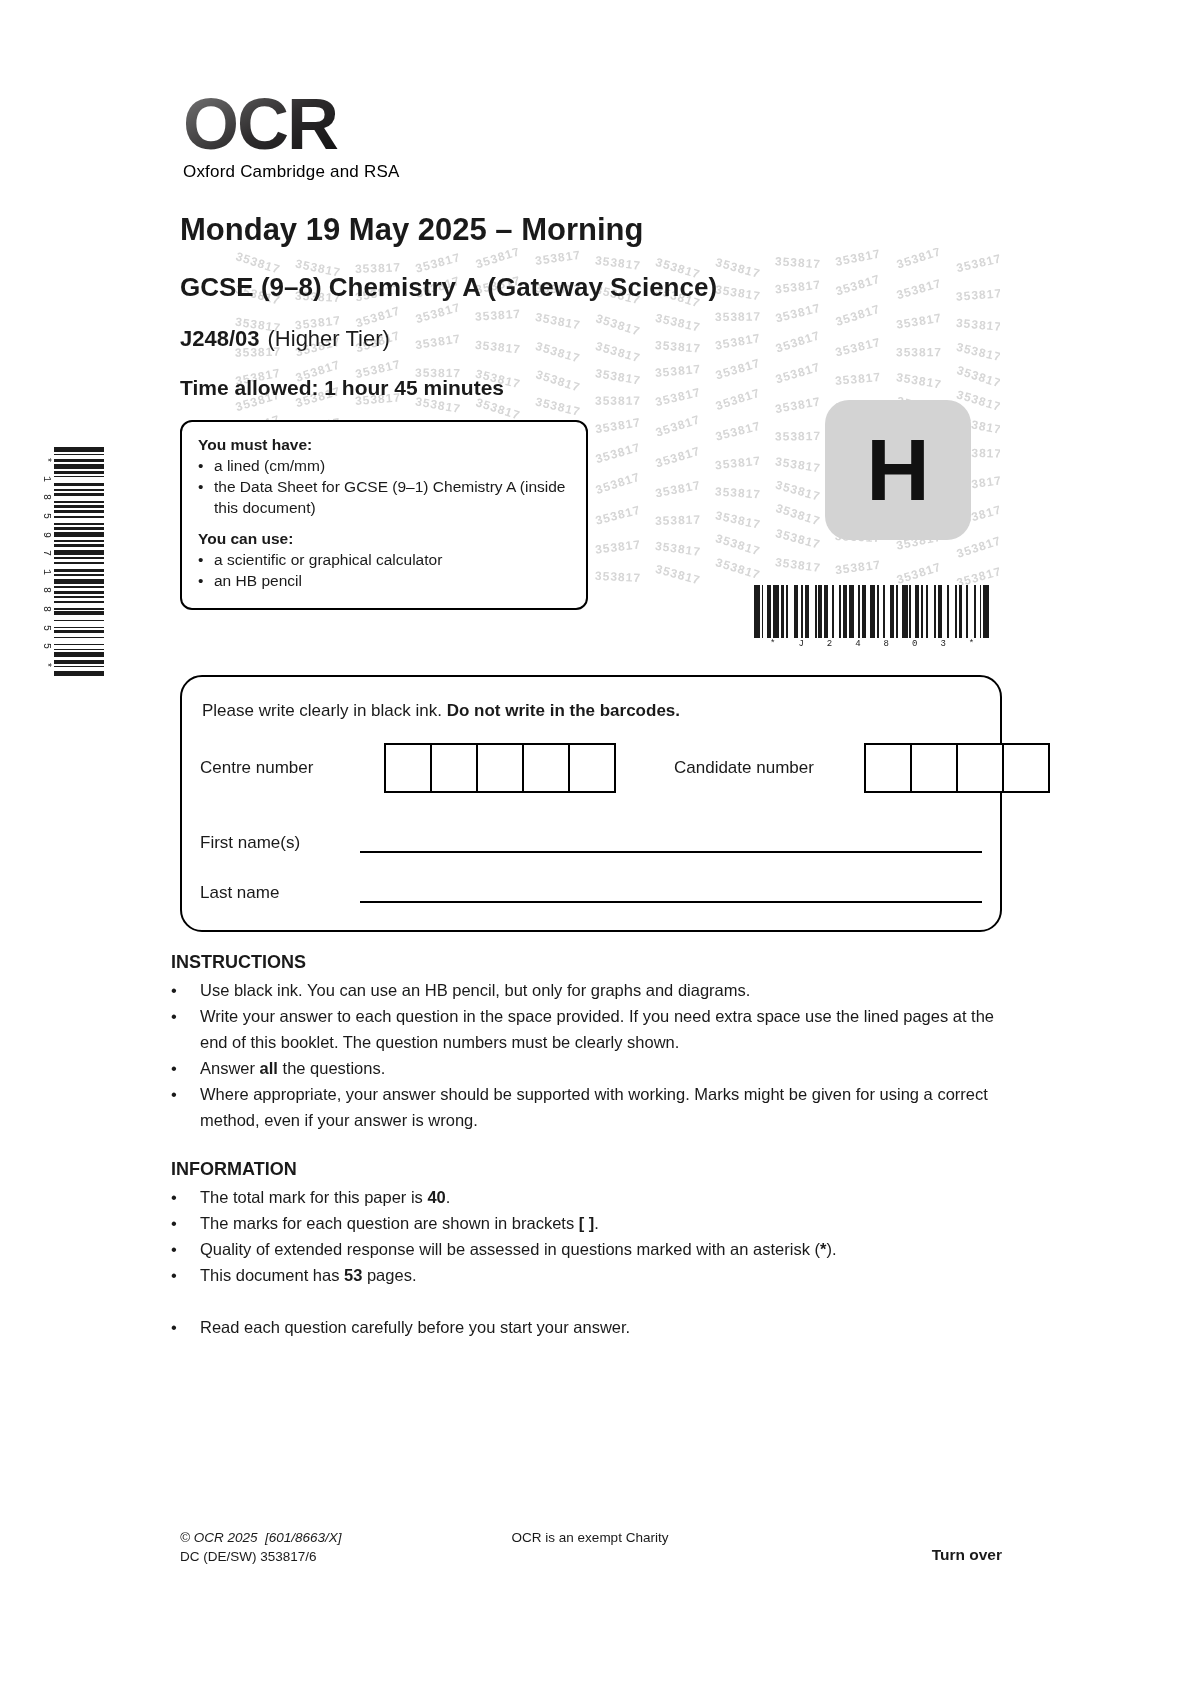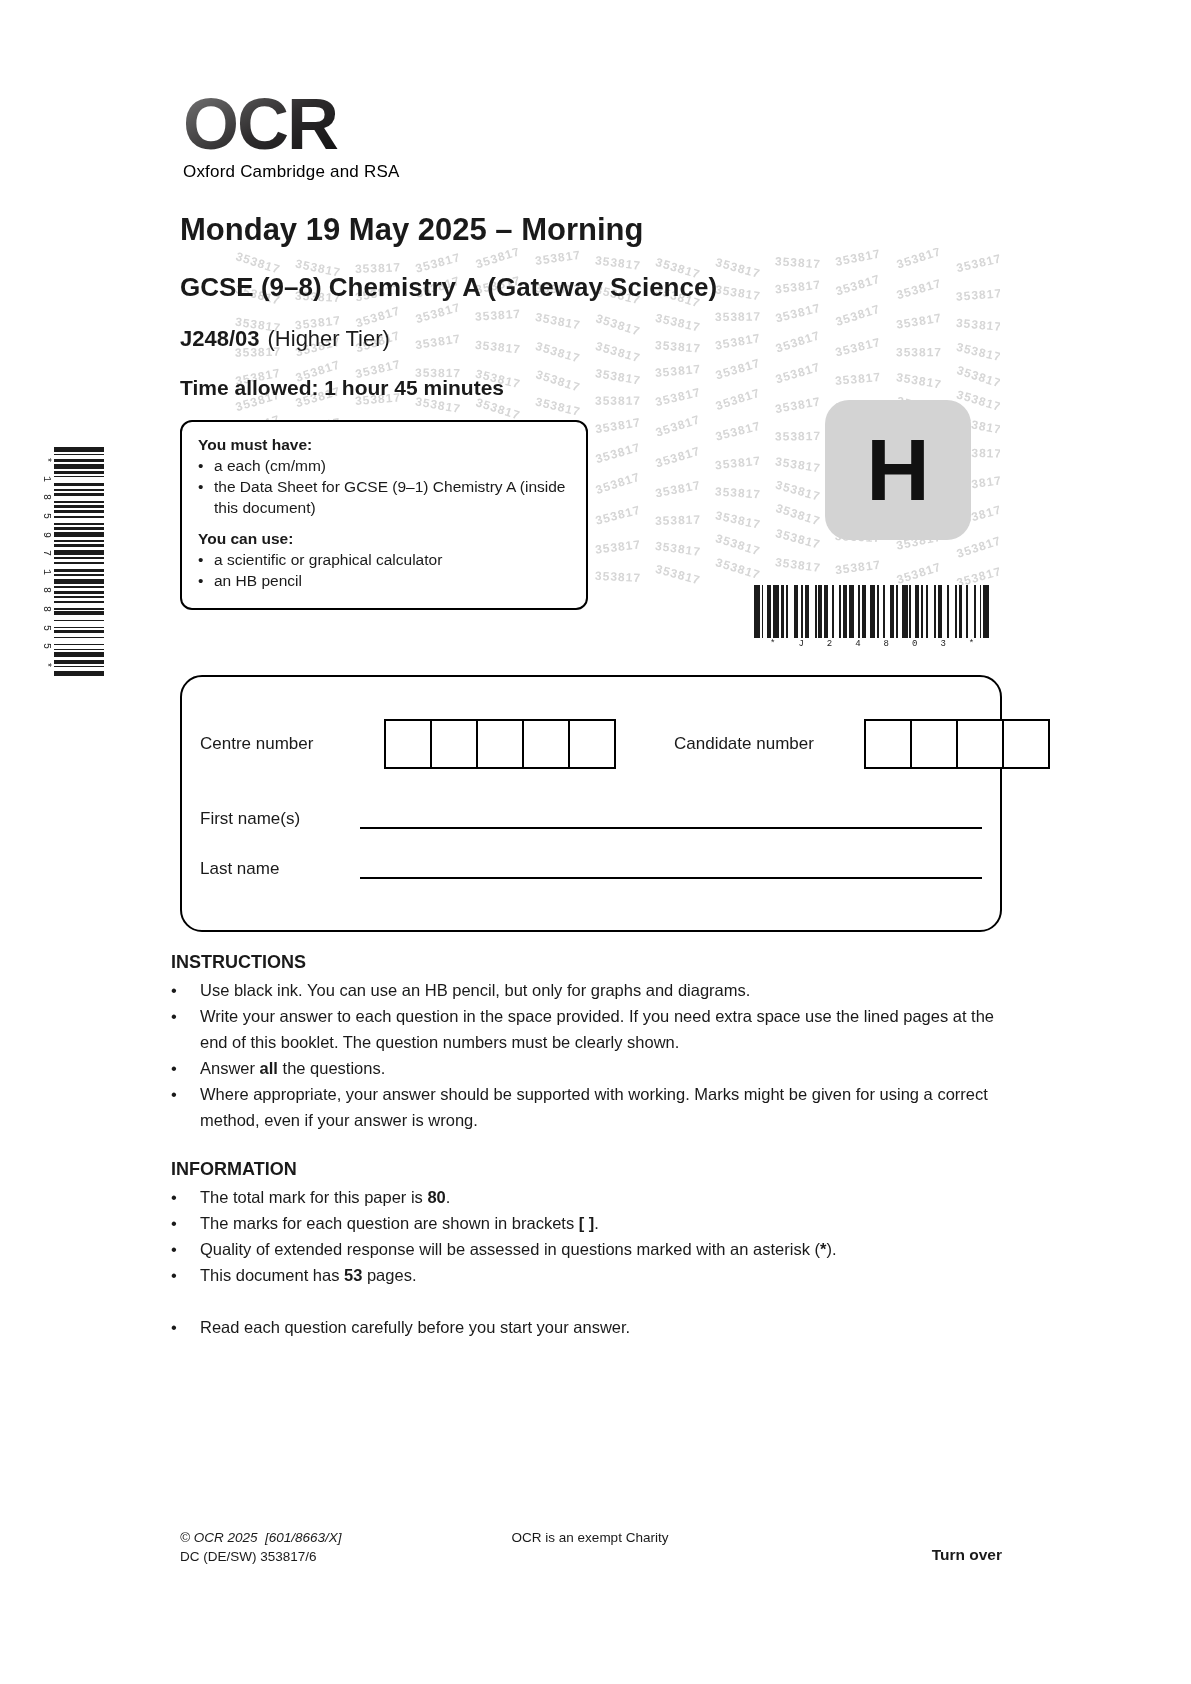--- a/index.html
+++ b/index.html
@@ -130,21 +130,21 @@
 
 <div class="hdr title1">Monday 19 May 2025 – Morning</div>
 <div class="hdr title2">GCSE (9–8) Chemistry A (Gateway Science)</div>
 <div class="hdr title3"><b>J248/03</b><span class="tier">(Higher Tier)</span></div>
 <div class="hdr title4">Time allowed: 1 hour 45 minutes</div>
 
 <div class="musthave">
   <div class="lbl">You must have:</div>
   <div class="item">
       <span class="blt">•</span>
-      <span>a each (cm/mm)</span>
+      <span>a lined (cm/mm)</span>
     </div>
   <div class="item">
       <span class="blt">•</span>
       <span>the Data Sheet for GCSE (9–1) Chemistry A (inside this document)</span>
     </div>
   <div class="gap"></div>
   <div class="lbl">You can use:</div>
   <div class="item">
       <span class="blt">•</span>
       <span>a scientific or graphical calculator</span>
@@ -332,20 +332,21 @@
       <div class="bc-bar" style="flex: 0 0 auto; height: 3.4px; width: 100%;"></div>
       <div class="bc-gap" style="flex: 0 0 auto; height: 1.7px; width: 100%;"></div>
       <div class="bc-bar" style="flex: 0 0 auto; height: 1.7px; width: 100%;"></div>
       <div class="bc-gap" style="flex: 0 0 auto; height: 3.4px; width: 100%;"></div>
       <div class="bc-bar" style="flex: 0 0 auto; height: 5.1px; width: 100%;"></div>
       <div class="bc-gap" style="flex: 0 0 auto; height: 1.7px; width: 100%;"></div>
     </div>
 </div>
 
 <div class="candbox">
+  <div class="notice"><span>Please write clearly in black ink. </span><span style="font-weight: bold;">Do not write in the barcodes.</span></div>
   <div class="numrow">
     <div class="numlabel">Centre number</div>
     <div class="cells">
       <div class="cell"></div>
       <div class="cell"></div>
       <div class="cell"></div>
       <div class="cell"></div>
       <div class="cell"></div>
     </div>
     <div class="numlabel2">Candidate number</div>
@@ -382,21 +383,21 @@
     </div>
   <div class="bullet">
       <span class="blt">•</span>
       <span class="btext"><span>Where appropriate, your answer should be supported with working. Marks might be given for using a correct method, even if your answer is wrong.</span></span>
     </div>
 
   <div class="sec-gap"></div>
   <div class="sec-head">INFORMATION</div>
   <div class="bullet">
       <span class="blt">•</span>
-      <span class="btext"><span>The total mark for this paper is </span><span style="font-weight: bold;">80</span><span>.</span></span>
+      <span class="btext"><span>The total mark for this paper is </span><span style="font-weight: bold;">40</span><span>.</span></span>
     </div>
   <div class="bullet">
       <span class="blt">•</span>
       <span class="btext"><span>The marks for each question are shown in brackets </span><span style="font-weight: bold;">[ ]</span><span>.</span></span>
     </div>
   <div class="bullet">
       <span class="blt">•</span>
       <span class="btext"><span>Quality of extended response will be assessed in questions marked with an asterisk (</span><span style="font-weight: bold;">*</span><span>).</span></span>
     </div>
   <div class="bullet">

